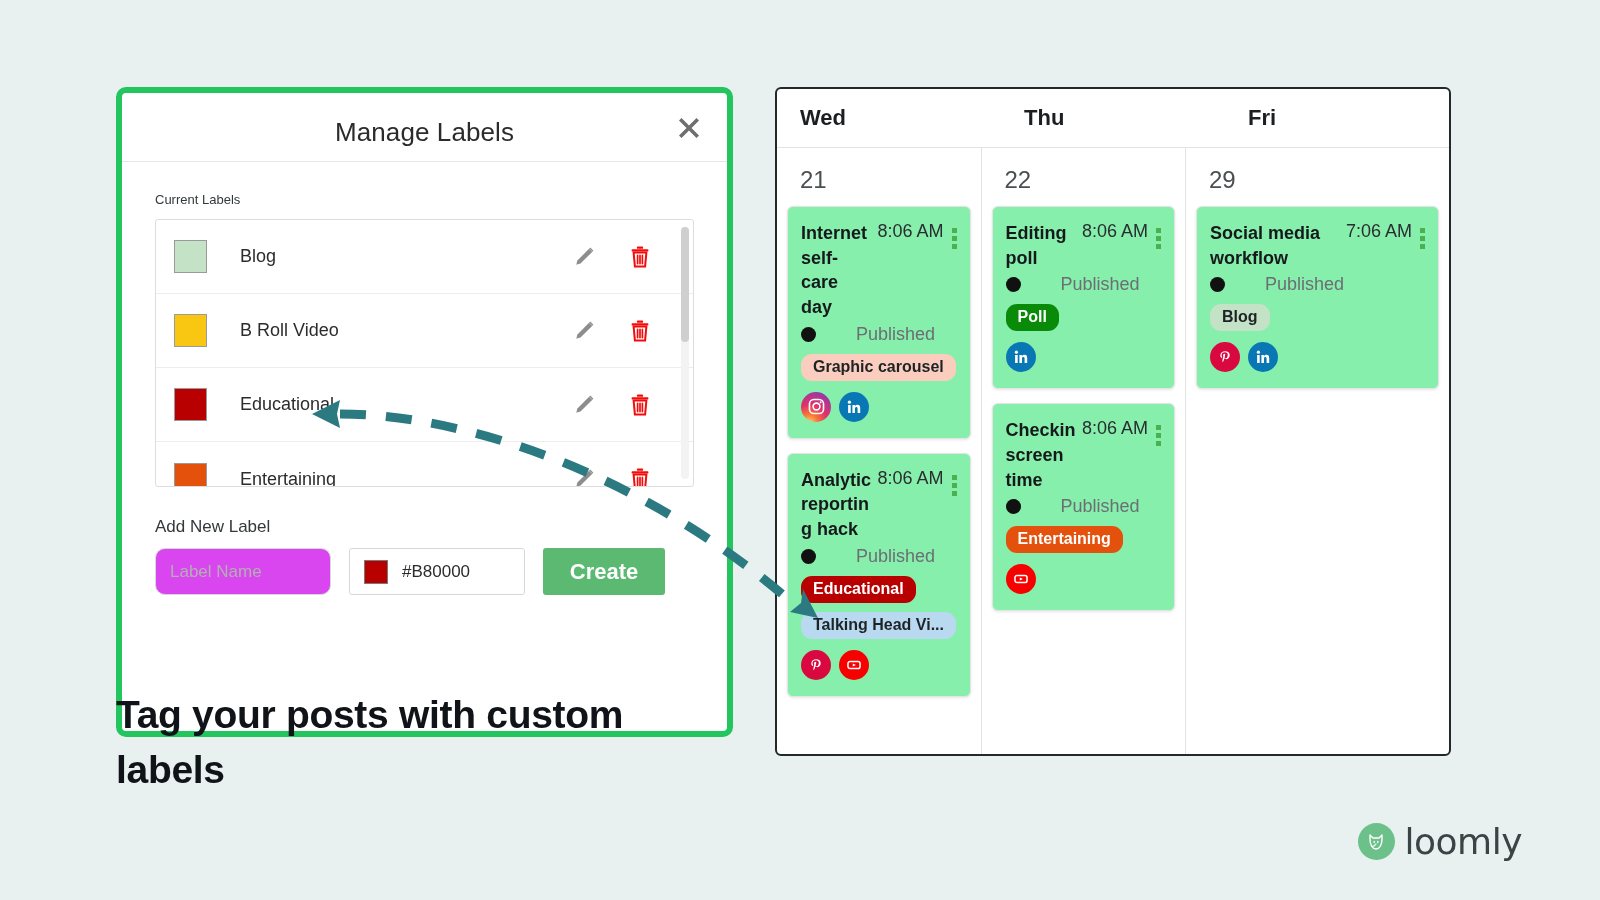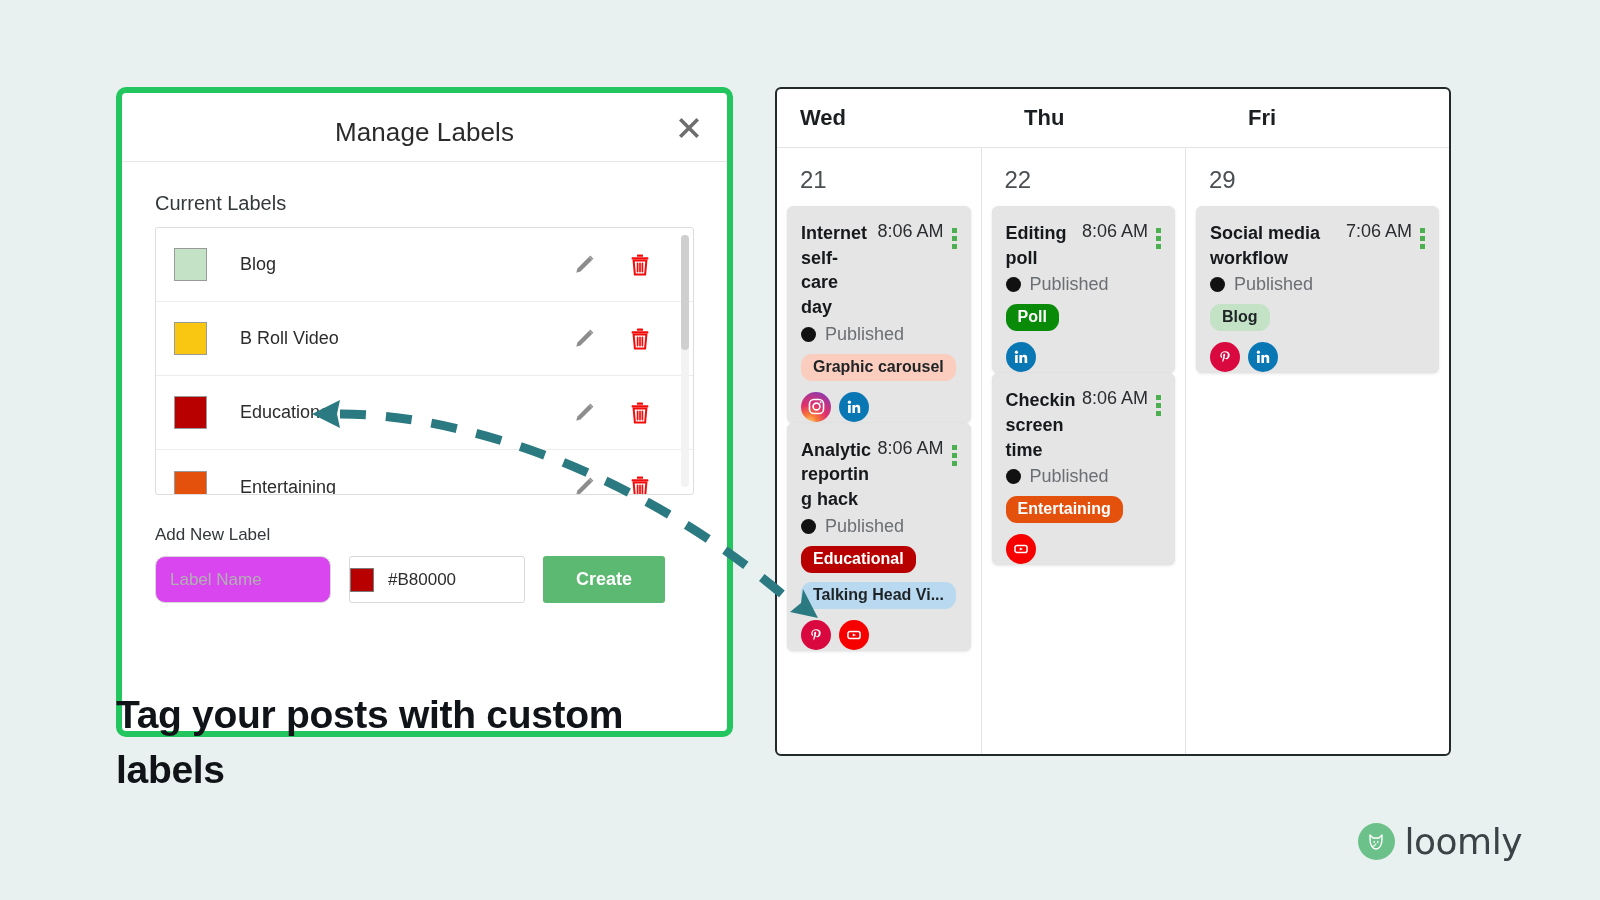--- a/index.html
+++ b/index.html
@@ -25,21 +25,21 @@
     font-size:26px;color:#2b2b2b;font-weight:400;letter-spacing:.1px;
   }
   .modal-close{
     position:absolute;right:22px;top:18px;width:32px;height:32px;
     cursor:pointer;
   }
   .modal-close svg{display:block;}
 
   .modal-body{padding:30px 33px 0 33px;}
   .section-label{
-    font-size:20px;color:#33383b;margin-bottom:12px;
+    font-size:13px;color:#33383b;margin-bottom:12px;
   }
   .labels-box{
     position:relative;border:1px solid #dddddd;border-radius:3px;
     height:266px;overflow:hidden;background:#fff;
   }
   .labels-scroll{
     height:266px;overflow:hidden;
   }
   .label-row{
     display:flex;align-items:center;height:74px;padding:0 12px 0 18px;
@@ -67,28 +67,28 @@
   .add-label-title{font-size:17px;color:#33383b;margin:30px 0 11px 0;}
   .add-row{display:flex;align-items:center;}
   .text-input{
     width:176px;height:47px;border:1px solid #d8d8d8;border-radius:10px;
     box-sizing:border-box;padding:16px 14px;font-size:17px;color:#2c2c2c;
     background:#d946ef;outline:none;font-family:inherit;
   }
   .text-input::placeholder{color:#b0b0b0;}
   .color-input{
     width:176px;height:47px;border:1px solid #d8d8d8;border-radius:3px;
-    box-sizing:border-box;display:flex;align-items:center;padding:0 0;
+    box-sizing:border-box;display:flex;align-items:center;padding:0 14px;
     margin-left:18px;background:#fff;cursor:pointer;
   }
   .color-chip{width:22px;height:22px;border:1px solid #7a7a7a;flex:0 0 auto;}
   .color-hex{margin-left:14px;font-size:17px;color:#2c2c2c;}
   .create-btn{
     margin-left:18px;width:122px;height:47px;border:none;border-radius:3px;
-    color:#fff;font-size:18px;font-weight:bold;cursor:pointer;
+    color:#fff;font-size:22px;font-weight:bold;cursor:pointer;
     font-family:inherit;
   }
 
   
   .headline{
     position:absolute;left:116px;top:687px;width:560px;
     font-size:39px;font-weight:bold;color:#101418;line-height:1.42;
     letter-spacing:-0.3px;
   }
 
@@ -108,40 +108,40 @@
   .cal-body{display:flex;height:607px;}
   .cal-col{
     flex:1 1 0;border-right:1px solid #e3e3e3;padding:0 10px;
     box-sizing:border-box;position:relative;
   }
   .cal-col:last-child{border-right:none;}
   .daynum{
     font-size:24px;color:#4a4f52;padding:18px 0 12px 13px;
   }
   .post-card{
-    background:#e5e5e5;border:1px solid #e4e4e4;border-radius:6px;
+    background:#86efac;border:1px solid #e4e4e4;border-radius:6px;
     box-shadow:0 1px 3px rgba(0,0,0,.10);
-    padding:14px 13px 0 13px;
+    padding:14px 13px 16px 13px;margin-bottom:14px;
     position:relative;overflow:hidden;
   }
   .pc-toprow{display:flex;align-items:flex-start;}
   .pc-title{
     font-size:18px;font-weight:bold;color:#16191c;line-height:1.37;
     flex:1 1 auto;word-break:break-word;
   }
   .pc-time{
     font-size:18px;color:#2a2d30;white-space:nowrap;margin:0 8px 0 6px;
     flex:0 0 auto;
   }
   .pc-kebab{
     flex:0 0 auto;width:5px;display:flex;flex-direction:column;
     gap:3px;margin-top:7px;cursor:pointer;
   }
   .pc-kebab i{display:block;width:5px;height:5px;background:#4caf50;}
-  .pc-status{display:flex;align-items:center;margin-top:4px;}
+  .pc-status{display:flex;align-items:center;margin-top:4px;gap:31px;}
   .status-dot{width:15px;height:15px;border-radius:50%;background:#111;flex:0 0 auto;}
   .status-text{margin-left:9px;font-size:18px;color:#6b6f73;}
   .pill{
     display:inline-block;border-radius:11px;padding:4px 12px 5px 12px;
     font-size:16px;font-weight:bold;margin-top:9px;white-space:nowrap;
     max-width:100%;box-sizing:border-box;
   }
   .socials{display:flex;gap:8px;margin-top:11px;}
   .soc{width:30px;height:30px;border-radius:50%;display:flex;align-items:center;justify-content:center;cursor:pointer;flex:0 0 auto;}
 

